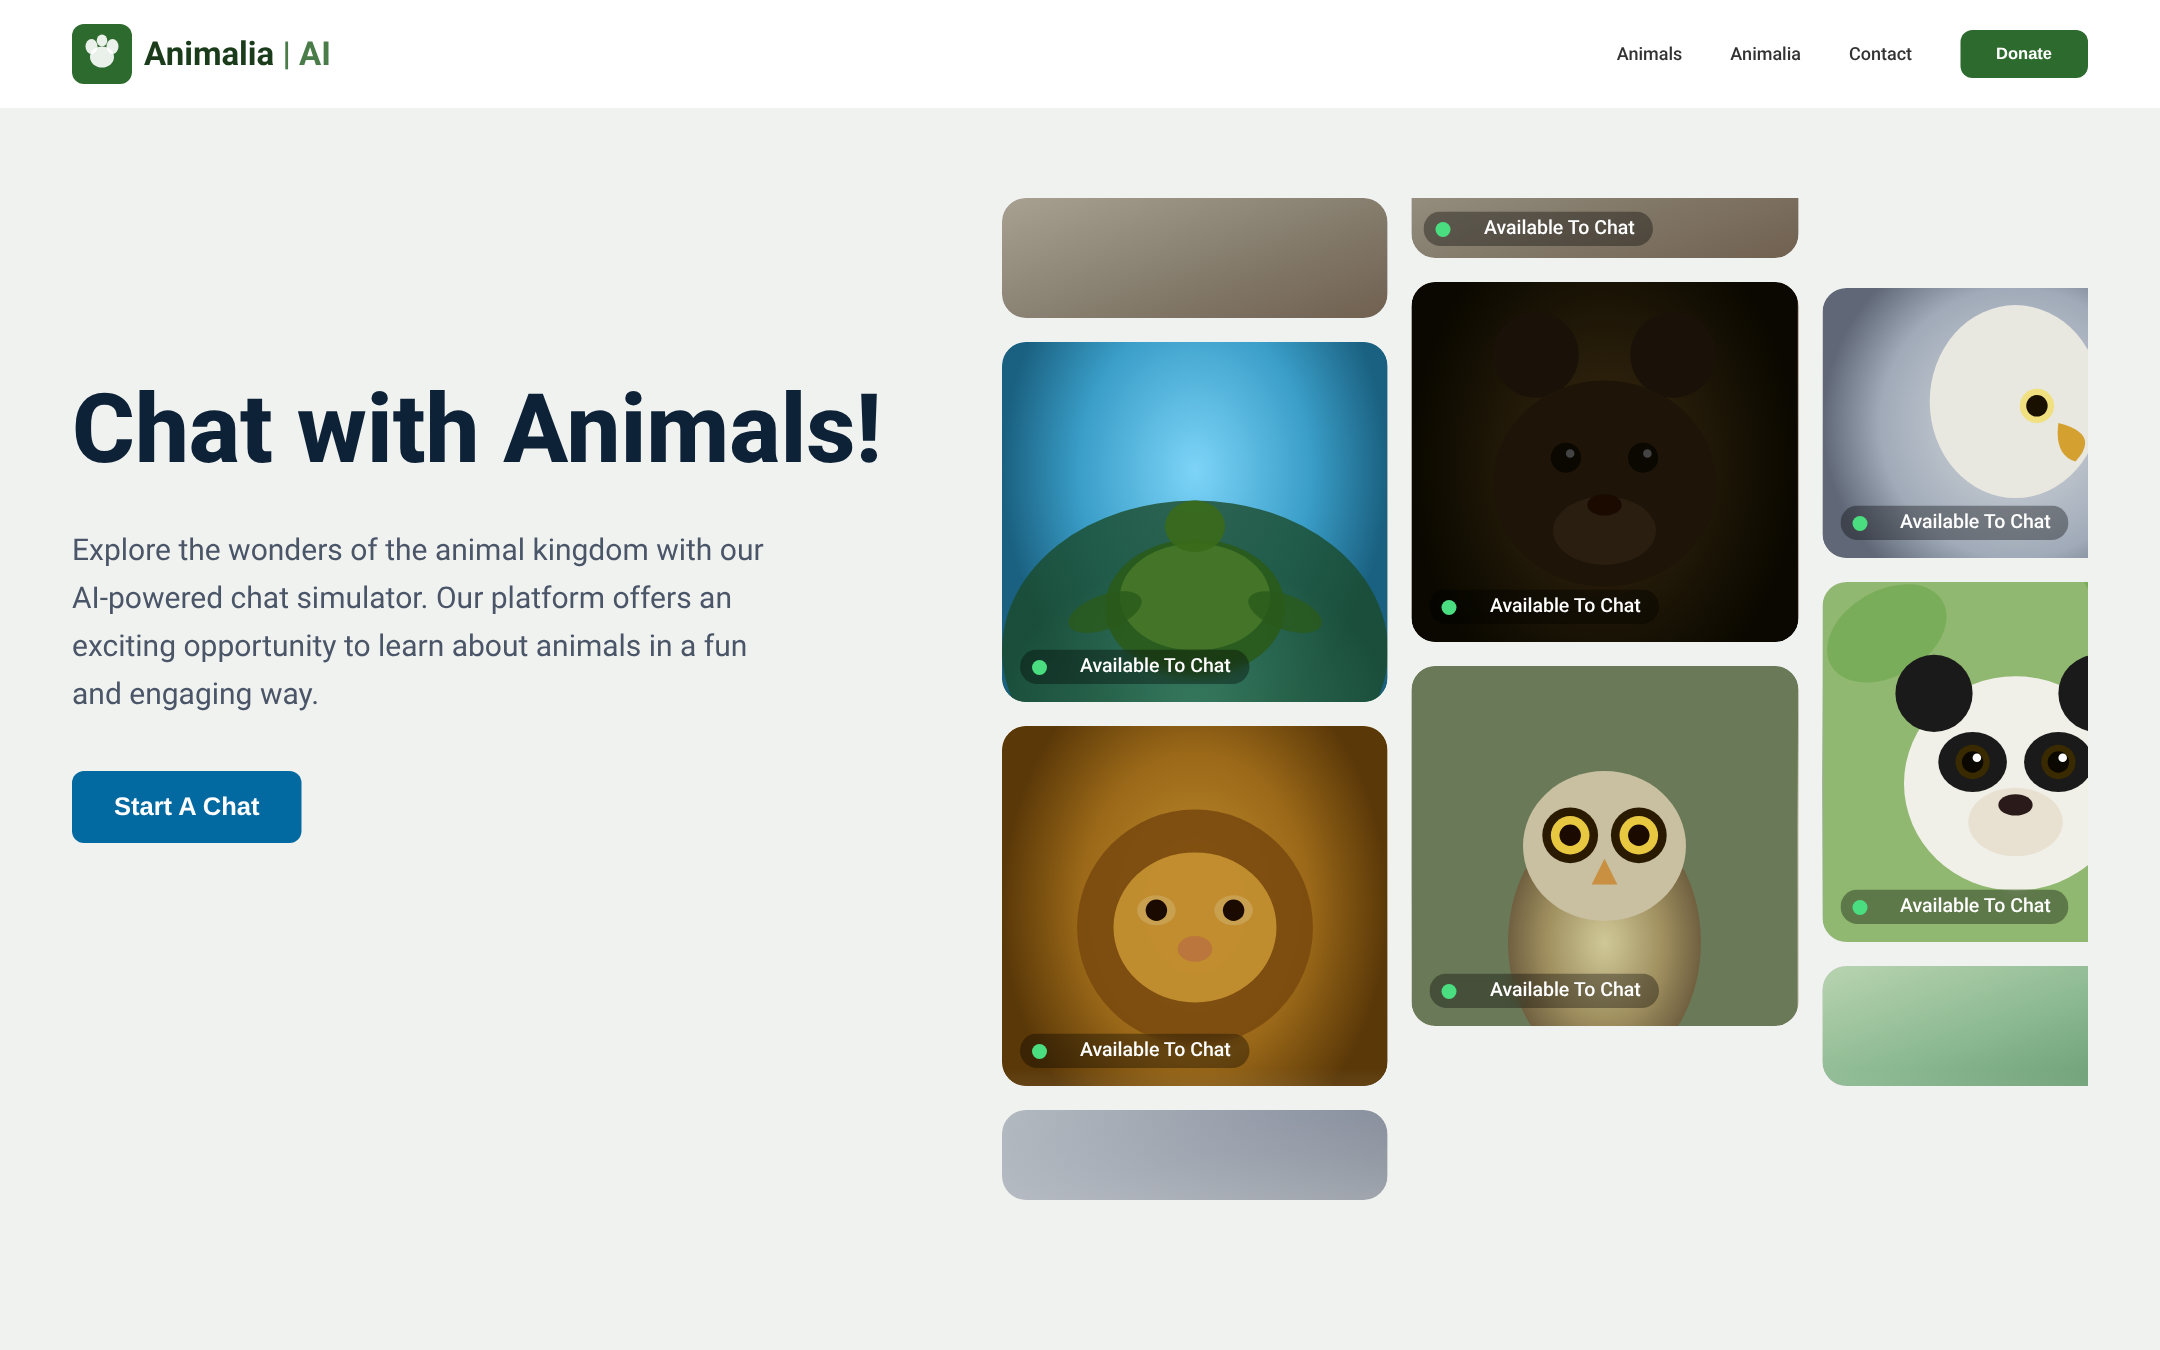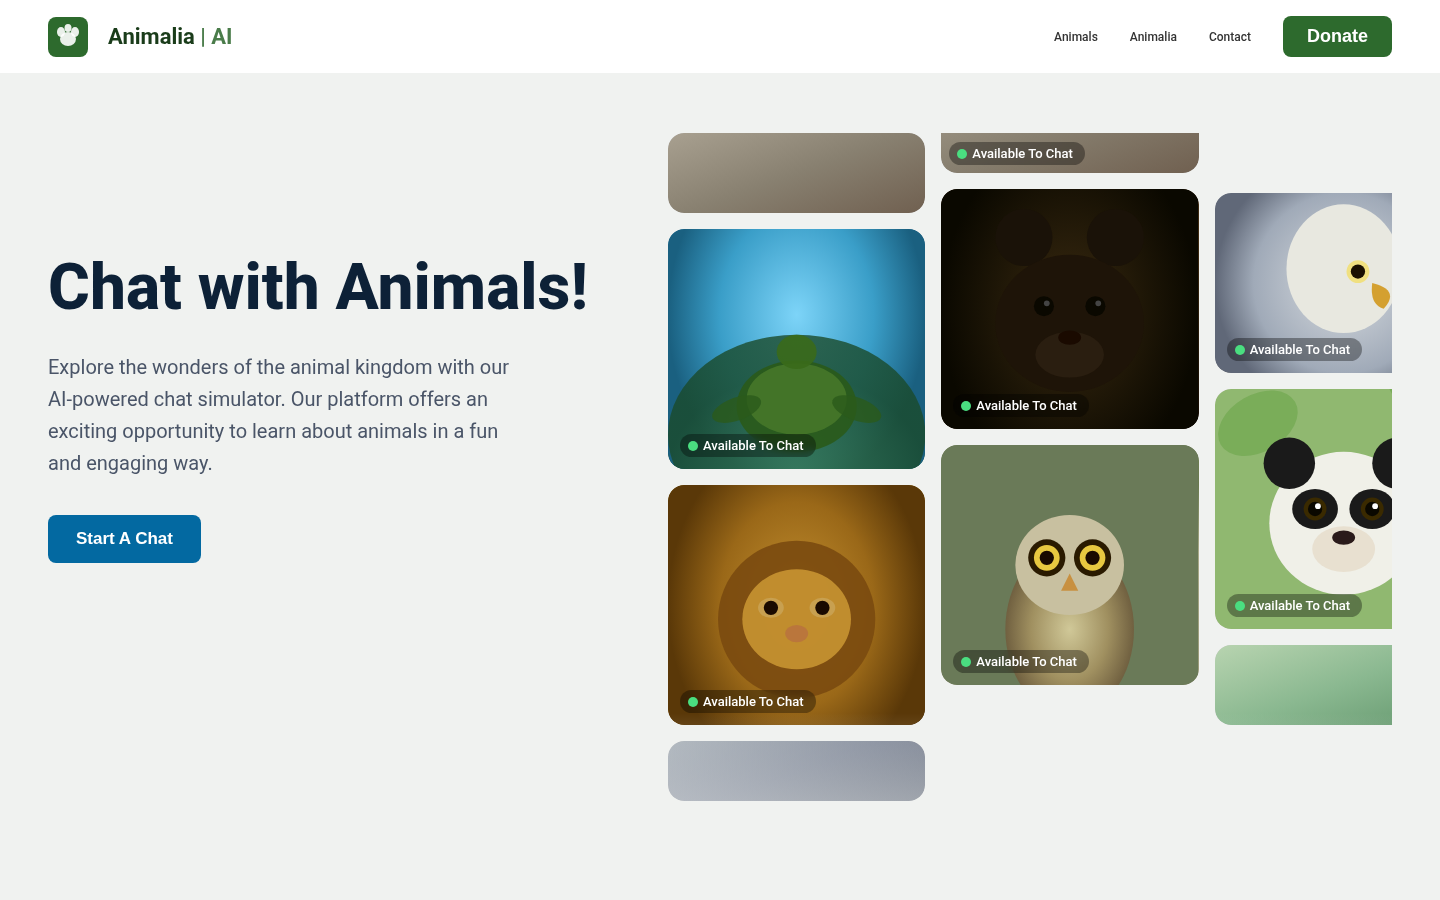--- a/index.html
+++ b/index.html
@@ -22,21 +22,21 @@
       justify-content: space-between;
       padding: 16px 48px;
       background-color: #ffffff;
       position: relative;
       z-index: 10;
     }
 
     .logo-area {
       display: flex;
       align-items: center;
-      gap: 20px;
+      gap: 8px;
     }
 
     .logo-icon {
       width: 40px;
       height: 40px;
     }
 
     nav {
       display: flex;
       align-items: center;
@@ -50,21 +50,21 @@
       text-decoration: none;
       cursor: pointer;
     }
 
     .donate-btn {
       background-color: #2d6a2d;
       color: #ffffff;
       border: none;
       border-radius: 8px;
       padding: 10px 24px;
-      font-size: 18px;
+      font-size: 11px;
       font-weight: 600;
       cursor: pointer;
     }
 
     
     main {
       display: flex;
       align-items: flex-start;
       padding: 60px 48px 0 48px;
       min-height: 820px;
@@ -158,21 +158,21 @@
       height: 240px;
     }
 
     
     .status-badge {
       position: absolute;
       bottom: 12px;
       left: 12px;
       display: flex;
       align-items: center;
-      gap: 5px;
+      gap: 22px;
       background: rgba(0,0,0,0.35);
       border-radius: 20px;
       padding: 4px 12px 4px 8px;
       backdrop-filter: blur(4px);
     }
 
     .status-dot {
       width: 10px;
       height: 10px;
       border-radius: 50%;

